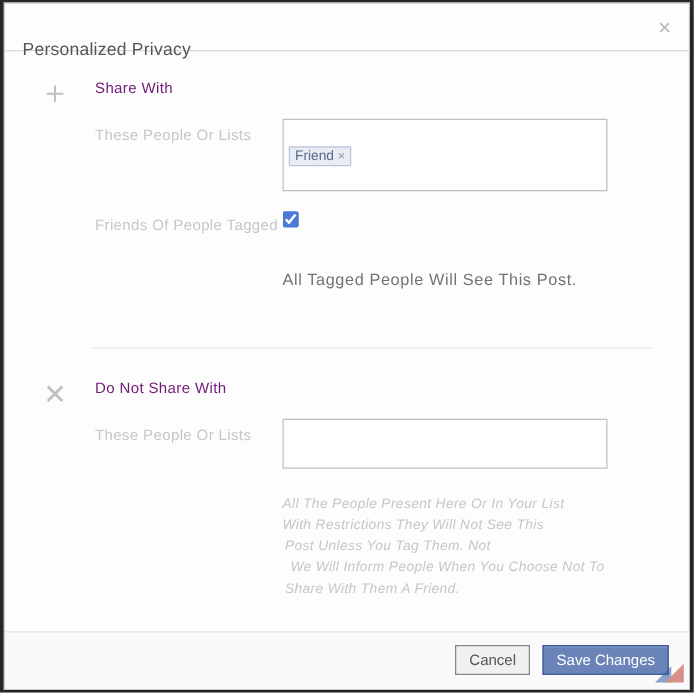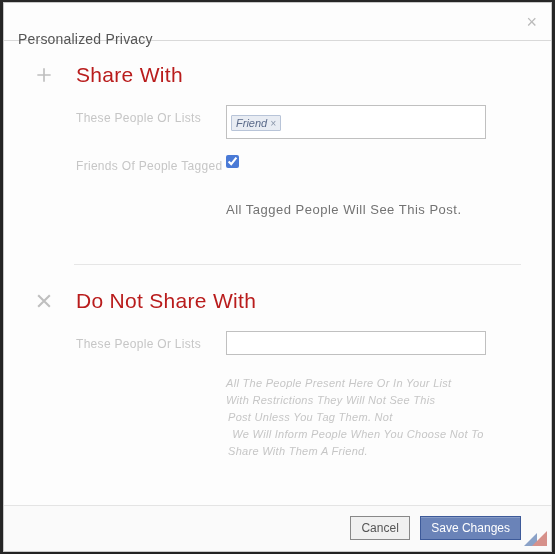--- a/index.html
+++ b/index.html
@@ -54,22 +54,22 @@
   }
   .section-icon {
     position: absolute;
     left: 0;
     top: 2px;
     width: 20px;
     height: 20px;
     color: #bfbfbf;
   }
   .section-title {
-    font-size: 21px;
-    color: #b91c1c;
+    font-size: 12px;
+    color: #701a75;
     font-weight: 400;
     margin-bottom: 18px;
     letter-spacing: 0.3px;
   }
   .row {
     display: flex;
     margin-bottom: 14px;
     align-items: flex-start;
   }
   .row-label {
@@ -78,25 +78,24 @@
     color: #c6c6c6;
     letter-spacing: 0.3px;
     line-height: 1.5;
     padding-top: 4px;
   }
   .row-content {
     flex: 1;
   }
   .tag-input {
     border: 1px solid #c0c0c0;
-    padding: 7px 4px;
+    padding: 19px 4px;
     min-height: 24px;
     width: 260px;
     background: #fff;
-    font-style: italic;
   }
   .tag {
     display: inline-block;
     background: #e8ecf3;
     border: 1px solid #b8c4d8;
     font-size: 11px;
     color: #5a6a8a;
     padding: 1px 4px;
     border-radius: 1px;
   }
@@ -135,21 +134,21 @@
   }
   .modal-footer {
     position: absolute;
     bottom: 0;
     left: 0;
     right: 0;
     height: 46px;
     border-top: 1px solid #e4e4e4;
     background: #fafafa;
     text-align: right;
-    padding: 10px 30px;
+    padding: 10px 16px;
   }
   .btn {
     display: inline-block;
     font-size: 12px;
     padding: 4px 10px;
     border: 1px solid #999;
     cursor: pointer;
     margin-left: 6px;
     font-family: inherit;
   }

